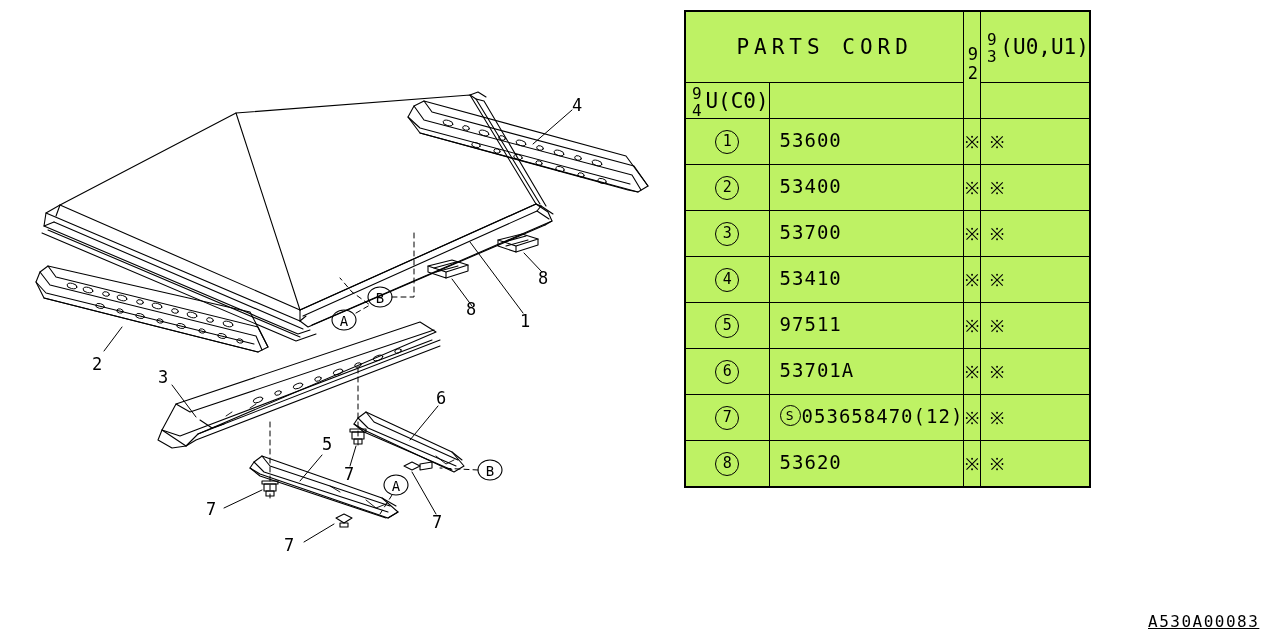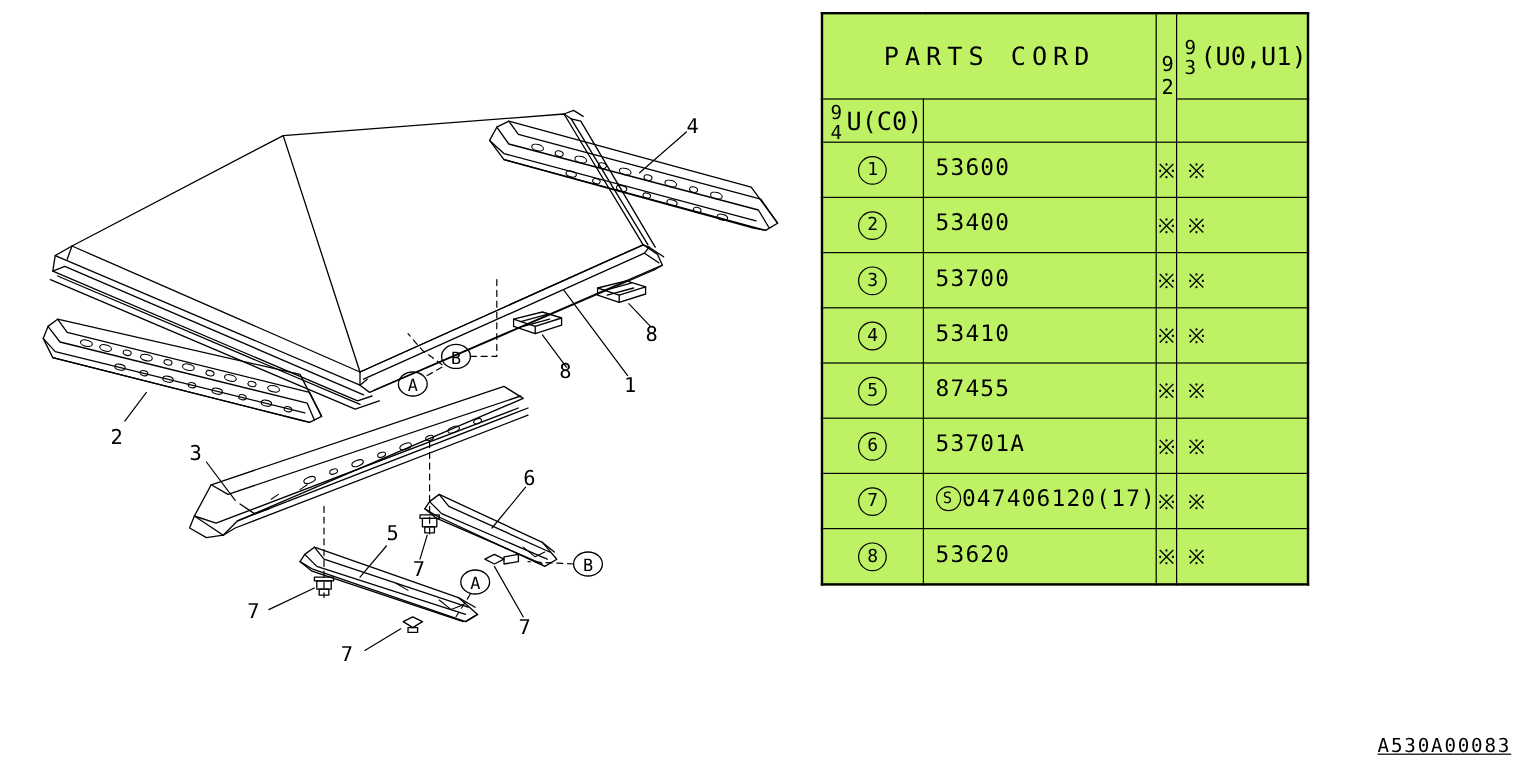--- a/index.html
+++ b/index.html
@@ -407,21 +407,21 @@
     </tr>
 
     <tr>
       <td class="row-cell">
         <div class="numcircle">
             <span>5</span>
           </div>
       </td>
       <td class="row-cell">
         <div class="code-cell">
-            <span>87455</span>
+            <span>97511</span>
           </div>
       </td>
       <td class="row-cell">
         <div class="star star-left">※</div>
       </td>
       <td class="row-cell">
         <div class="star star-right">※</div>
       </td>
     </tr>
 
@@ -446,21 +446,21 @@
 
     <tr>
       <td class="row-cell">
         <div class="numcircle">
             <span>7</span>
           </div>
       </td>
       <td class="row-cell">
         <div class="code-cell">
           <span class="s-circle">S</span>
-            <span>047406120(17)</span>
+            <span>053658470(12)</span>
         </div>
       </td>
       <td class="row-cell">
         <div class="star star-left">※</div>
       </td>
       <td class="row-cell">
         <div class="star star-right">※</div>
       </td>
     </tr>
 

